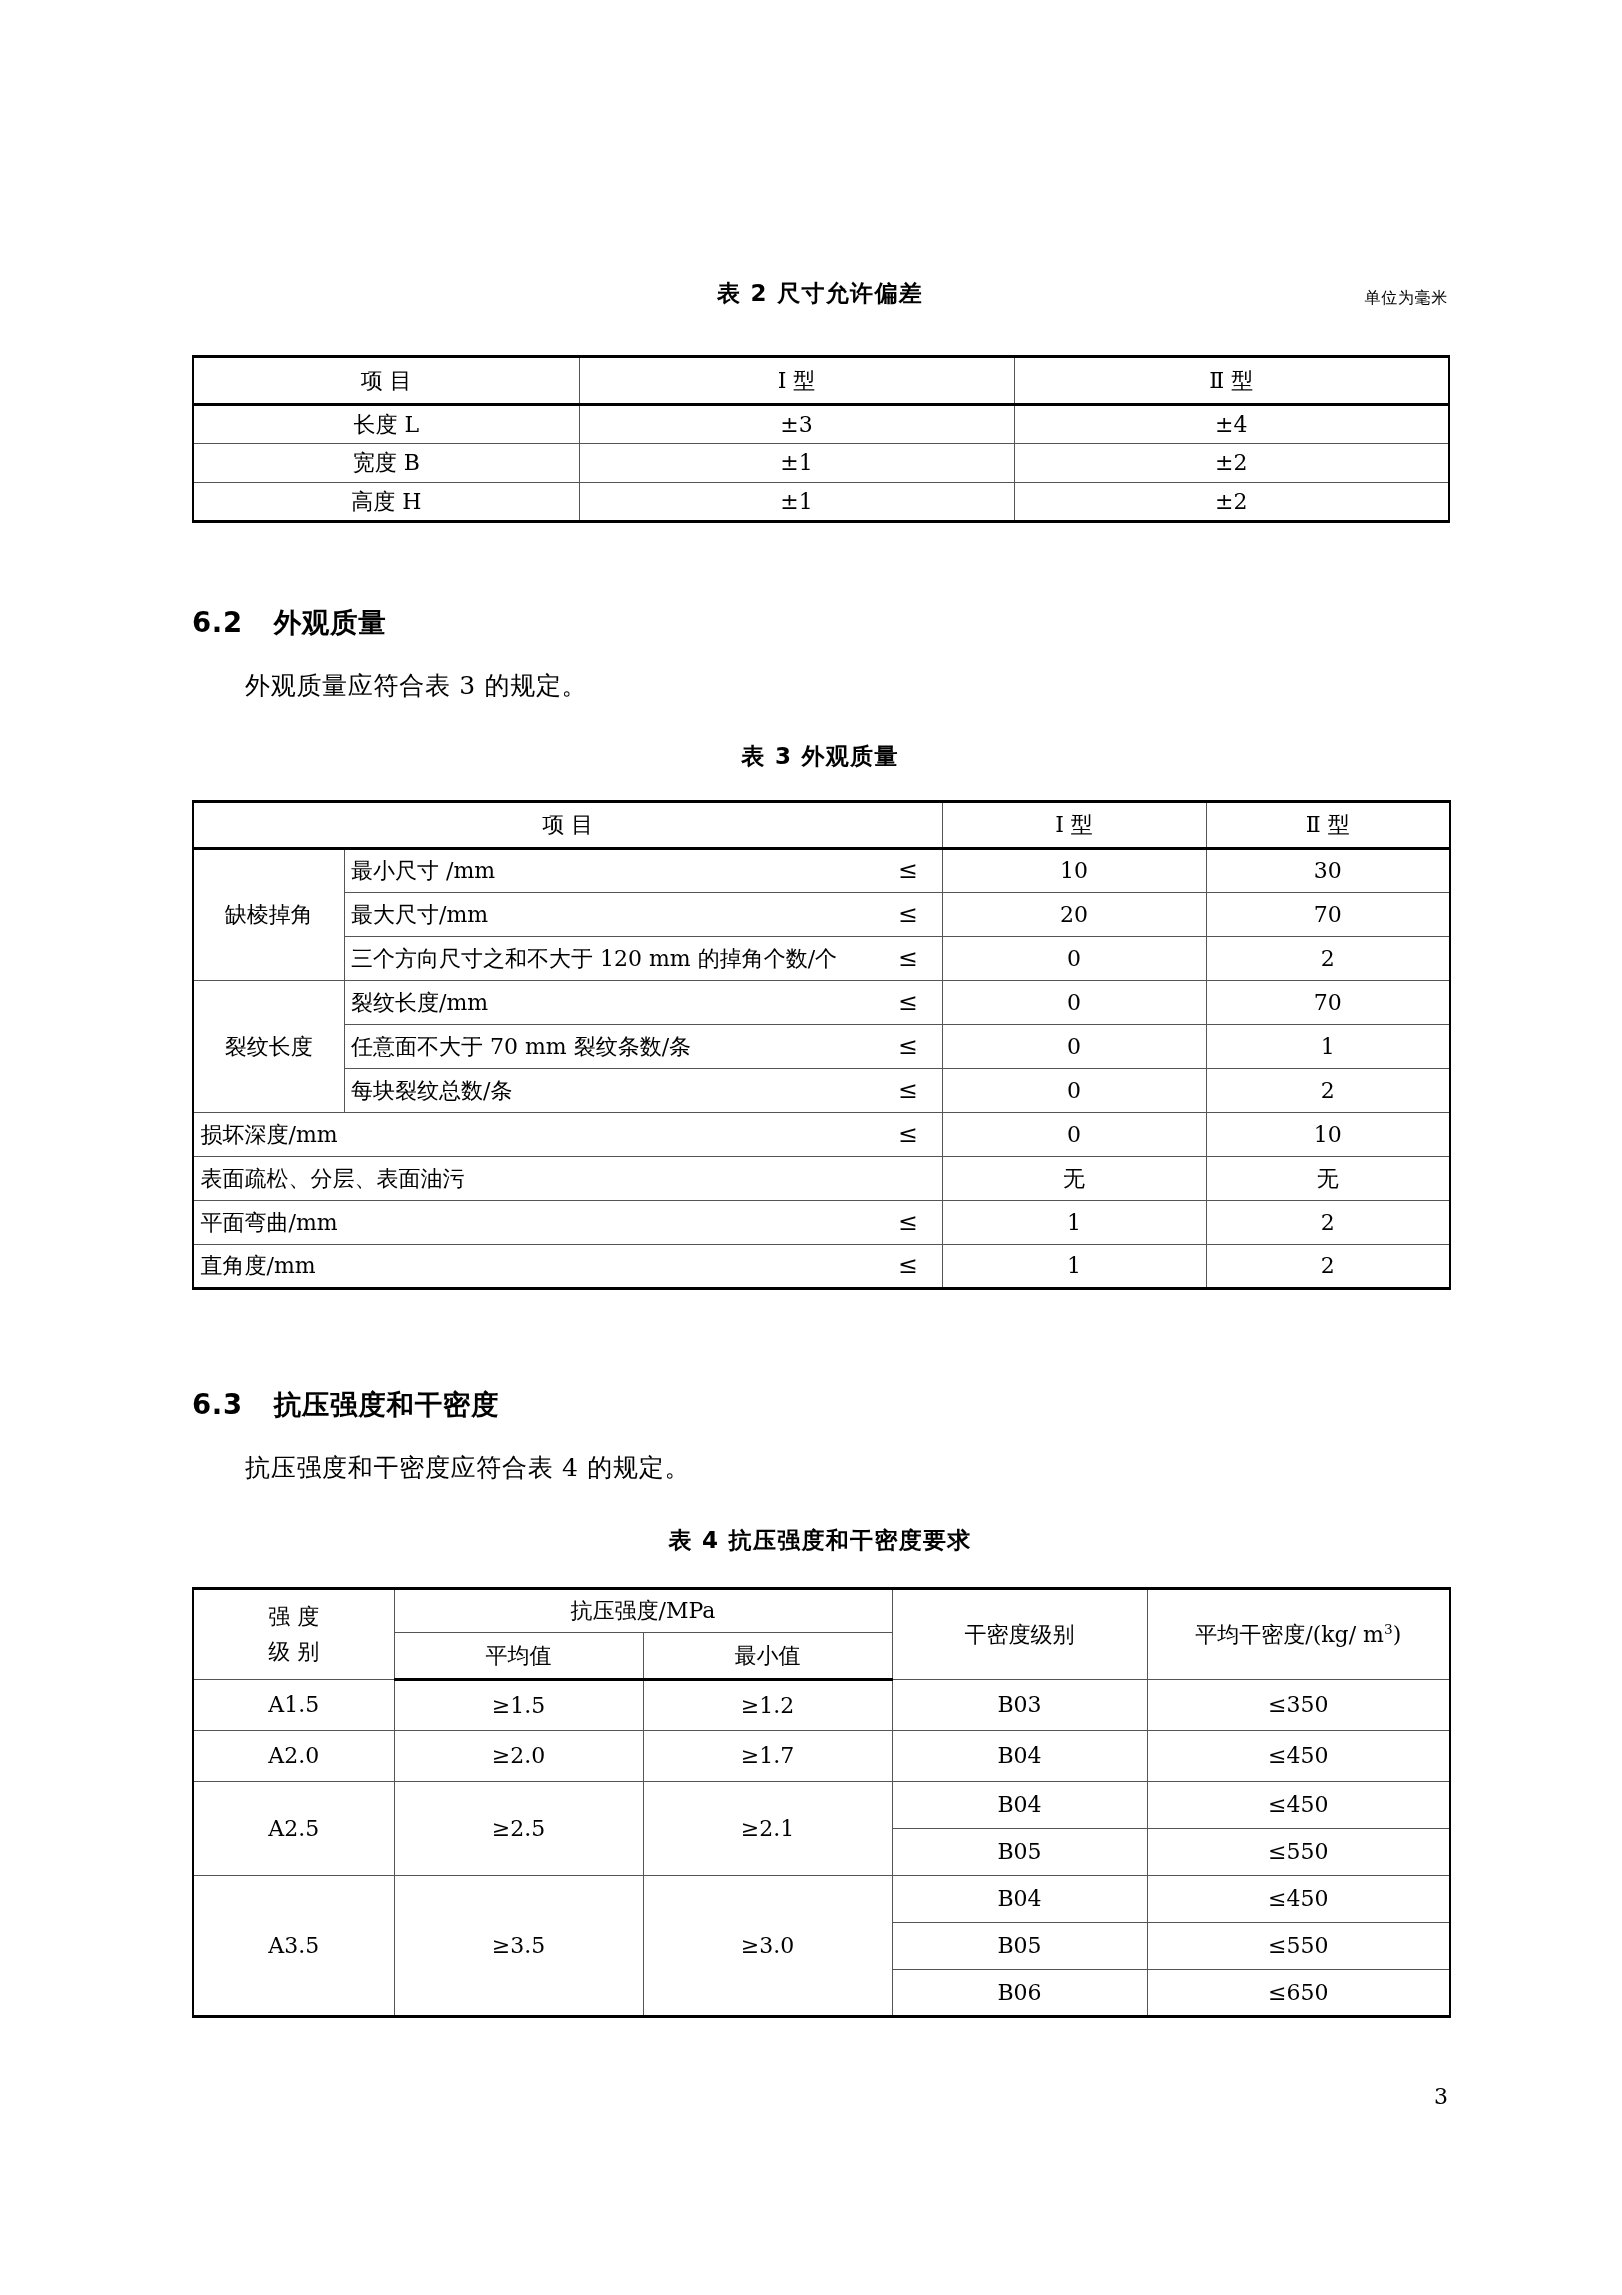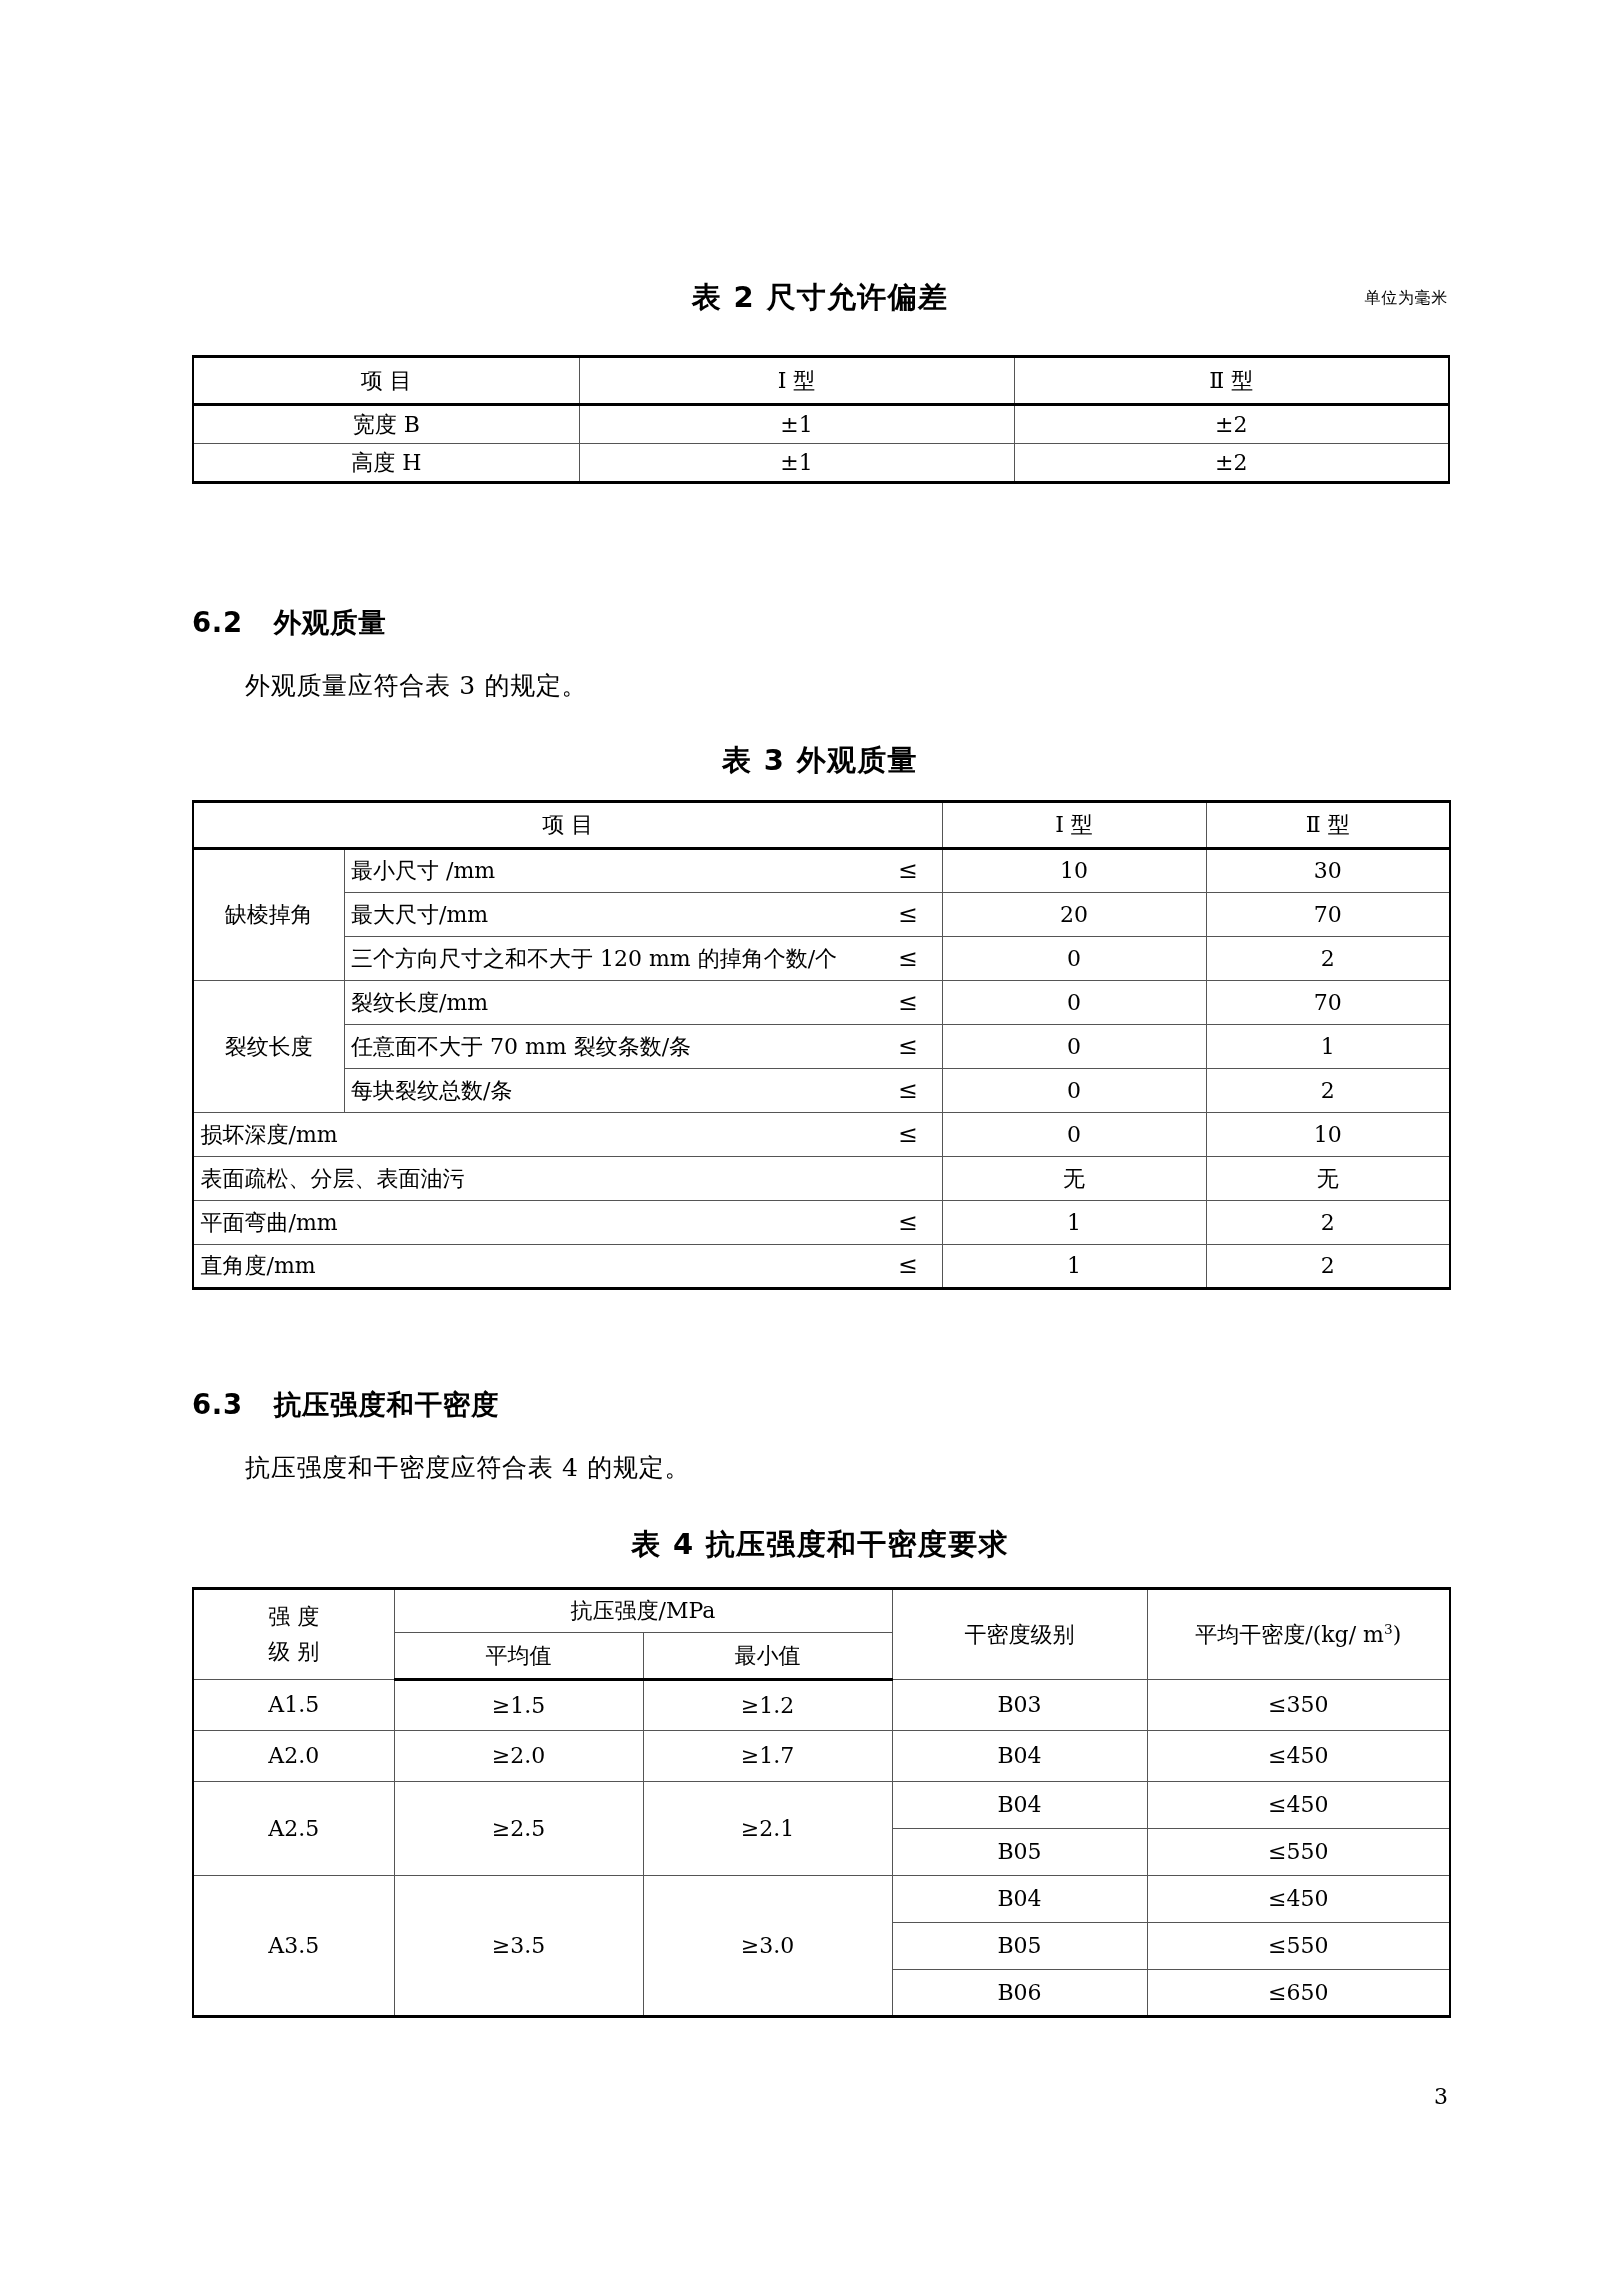--- a/index.html
+++ b/index.html
@@ -35,21 +35,21 @@
   }
   .header .gb { font-weight: bold; }
   .header .num { font-weight: normal; }
 
   
   .table-caption {
     position: absolute;
     width: 1256px;
     left: 192px;
     text-align: center;
-    font-size: 29px;
+    font-size: 23px;
     font-weight: bold;
     font-family: "DejaVu Sans", "Liberation Sans", sans-serif;
     letter-spacing: 1.3px;
   }
   .unit-note {
     position: absolute;
     width: 1256px;
     left: 192px;
     text-align: right;
     font-size: 16px;
@@ -133,20 +133,25 @@
     <colgroup>
       <col style="width:386px">
         <col style="width:435px">
         <col style="width:435px">
     </colgroup>
     <tbody>
       <tr class="hdr hdr-last" style="height:48px;">
         <td class="l-edge">项  目</td>
         <td>Ⅰ 型</td>
         <td class="r-edge">Ⅱ 型</td>
+      </tr>
+      <tr style="height:39px;">
+        <td class="l-edge">长度 L</td>
+        <td>±3</td>
+        <td class="r-edge">±4</td>
       </tr>
       <tr style="height:39px;">
         <td class="l-edge">宽度 B</td>
         <td>±1</td>
         <td class="r-edge">±2</td>
       </tr>
       <tr style="height:39px;">
         <td class="l-edge">高度 H</td>
         <td>±1</td>
         <td class="r-edge">±2</td>

